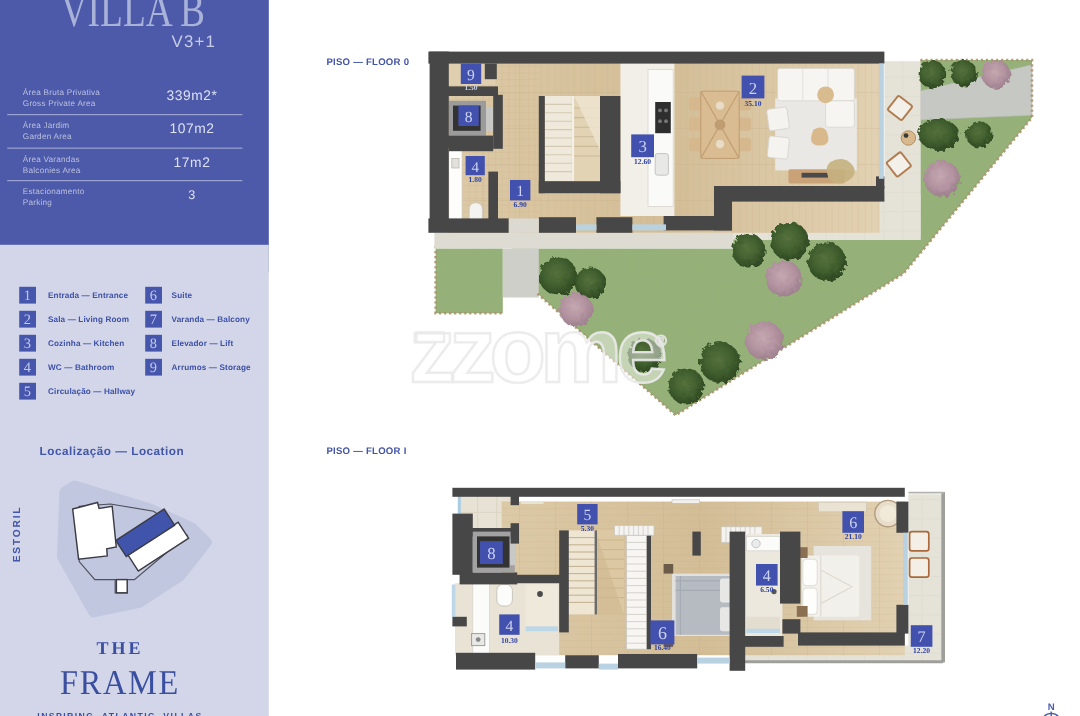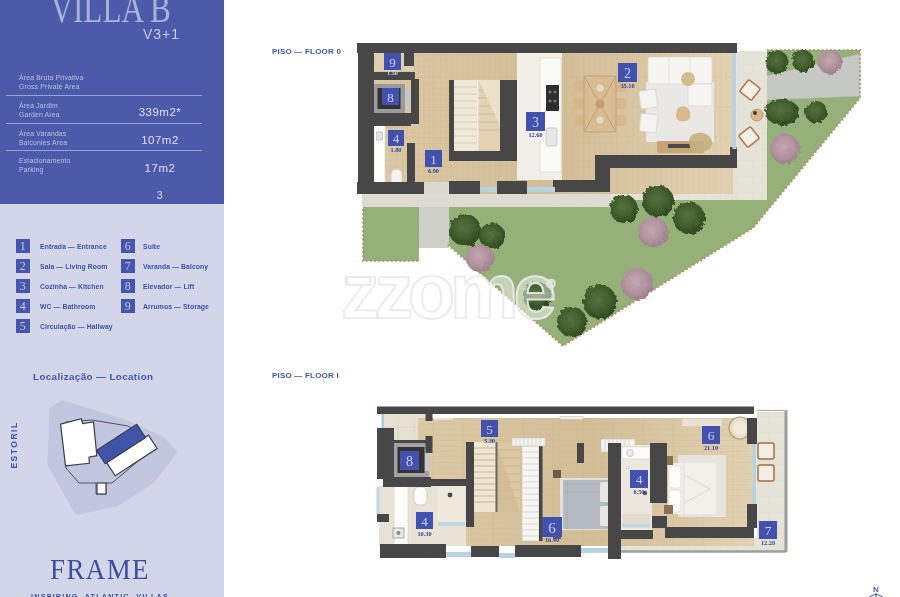--- a/index.html
+++ b/index.html
@@ -5,21 +5,21 @@
   html,body{margin:0;padding:0;background:#fff;}
   #page{position:relative;width:900px;height:597px;overflow:hidden;background:#fff;
         font-family:"Liberation Sans", sans-serif;}
   #sbtop{position:absolute;left:0;top:0;width:224px;height:227px;background:#4d5aa9;overflow:hidden;}
   #villab{position:absolute;left:0;top:-15px;width:224px;text-align:center;
           font-family:"Liberation Serif",serif;font-size:40px;letter-spacing:0px;color:#a9b2d8;font-weight:400;
           transform:scale(0.78,1);transform-origin:106px 0;}
   #v31{position:absolute;left:130px;top:26px;width:50px;text-align:right;font-size:14px;color:#c6cce8;font-weight:400;letter-spacing:1px;}
   .trow{position:absolute;left:0;width:224px;}
   .tlab{position:absolute;left:19px;top:0;font-size:6.8px;line-height:8.8px;color:#bac0e0;letter-spacing:.2px;}
-  .tval{position:absolute;left:110px;width:100px;text-align:center;top:0;font-size:11.5px;color:#dde1f2;letter-spacing:.5px;margin-top:32px;}
+  .tval{position:absolute;left:110px;width:100px;text-align:center;top:0;font-size:11.5px;color:#dde1f2;letter-spacing:.5px;}
   .rule{position:absolute;left:6px;width:196px;height:1px;background:#9aa3d2;}
   #sbbot{position:absolute;left:0;top:204px;width:224px;height:393px;background:#d3d6e9;}
   .lsq{position:absolute;width:14.5px;height:14.5px;background:#4656ad;color:#c3c9e8;
        font-family:"Liberation Serif",serif;font-size:12px;text-align:center;line-height:15px;}
   .ltx{position:absolute;font-size:6.8px;font-weight:bold;color:#3c50a6;letter-spacing:.1px;}
   #loctitle{position:absolute;left:33px;top:167px;font-size:9.8px;font-weight:bold;color:#4256aa;letter-spacing:.4px;}
   #estoril{position:absolute;left:-16px;top:236px;width:60px;text-align:center;font-size:8.5px;font-weight:bold;color:#4256aa;letter-spacing:1.5px;transform:rotate(-90deg);}
   #thehead{position:absolute;left:0;top:329px;width:200px;text-align:center;
            font-family:"Liberation Serif",serif;font-size:15px;color:#3b4fa0;letter-spacing:2.5px;font-weight:bold;}
   #framehead{position:absolute;left:0;top:349px;width:200px;text-align:center;
@@ -83,20 +83,21 @@
           <path d="M62,39 L83,35 L84,40 L95,39 L96,73 L88,74 L88,80 L64,81 Z" fill="#fff" stroke="#3c3c46" stroke-width="1.2"></path>
         </g>
       <g transform="rotate(-33 131 72)">
           <rect x="107" y="64" width="50" height="16" fill="#fff" stroke="#3c3c46" stroke-width="1.2"></rect>
         </g>
       <g transform="rotate(-33 121 60)">
           <rect x="97" y="52" width="48" height="16" fill="#4154ab" stroke="#3c3c46" stroke-width="1.2"></rect>
         </g>
       <rect x="97" y="99" width="9" height="11" fill="#fff" stroke="#3c3c46" stroke-width="1.2"></rect>
     </svg>
+    <div id="thehead">THE</div>
     <div id="framehead">FRAME</div>
     <div id="inspiring">INSPIRING&nbsp; ATLANTIC&nbsp; VILLAS</div>
   </div>
   <svg id="plansvg" width="900" height="597" viewBox="0 0 900 597">
     <defs>
       <linearGradient id="wood" x1="0" y1="0" x2="1" y2="0">
         <stop offset="0" stop-color="#dcc9a6"></stop>
           <stop offset="0.5" stop-color="#d2bd96"></stop>
           <stop offset="1" stop-color="#e2d1b2"></stop>
       </linearGradient>

